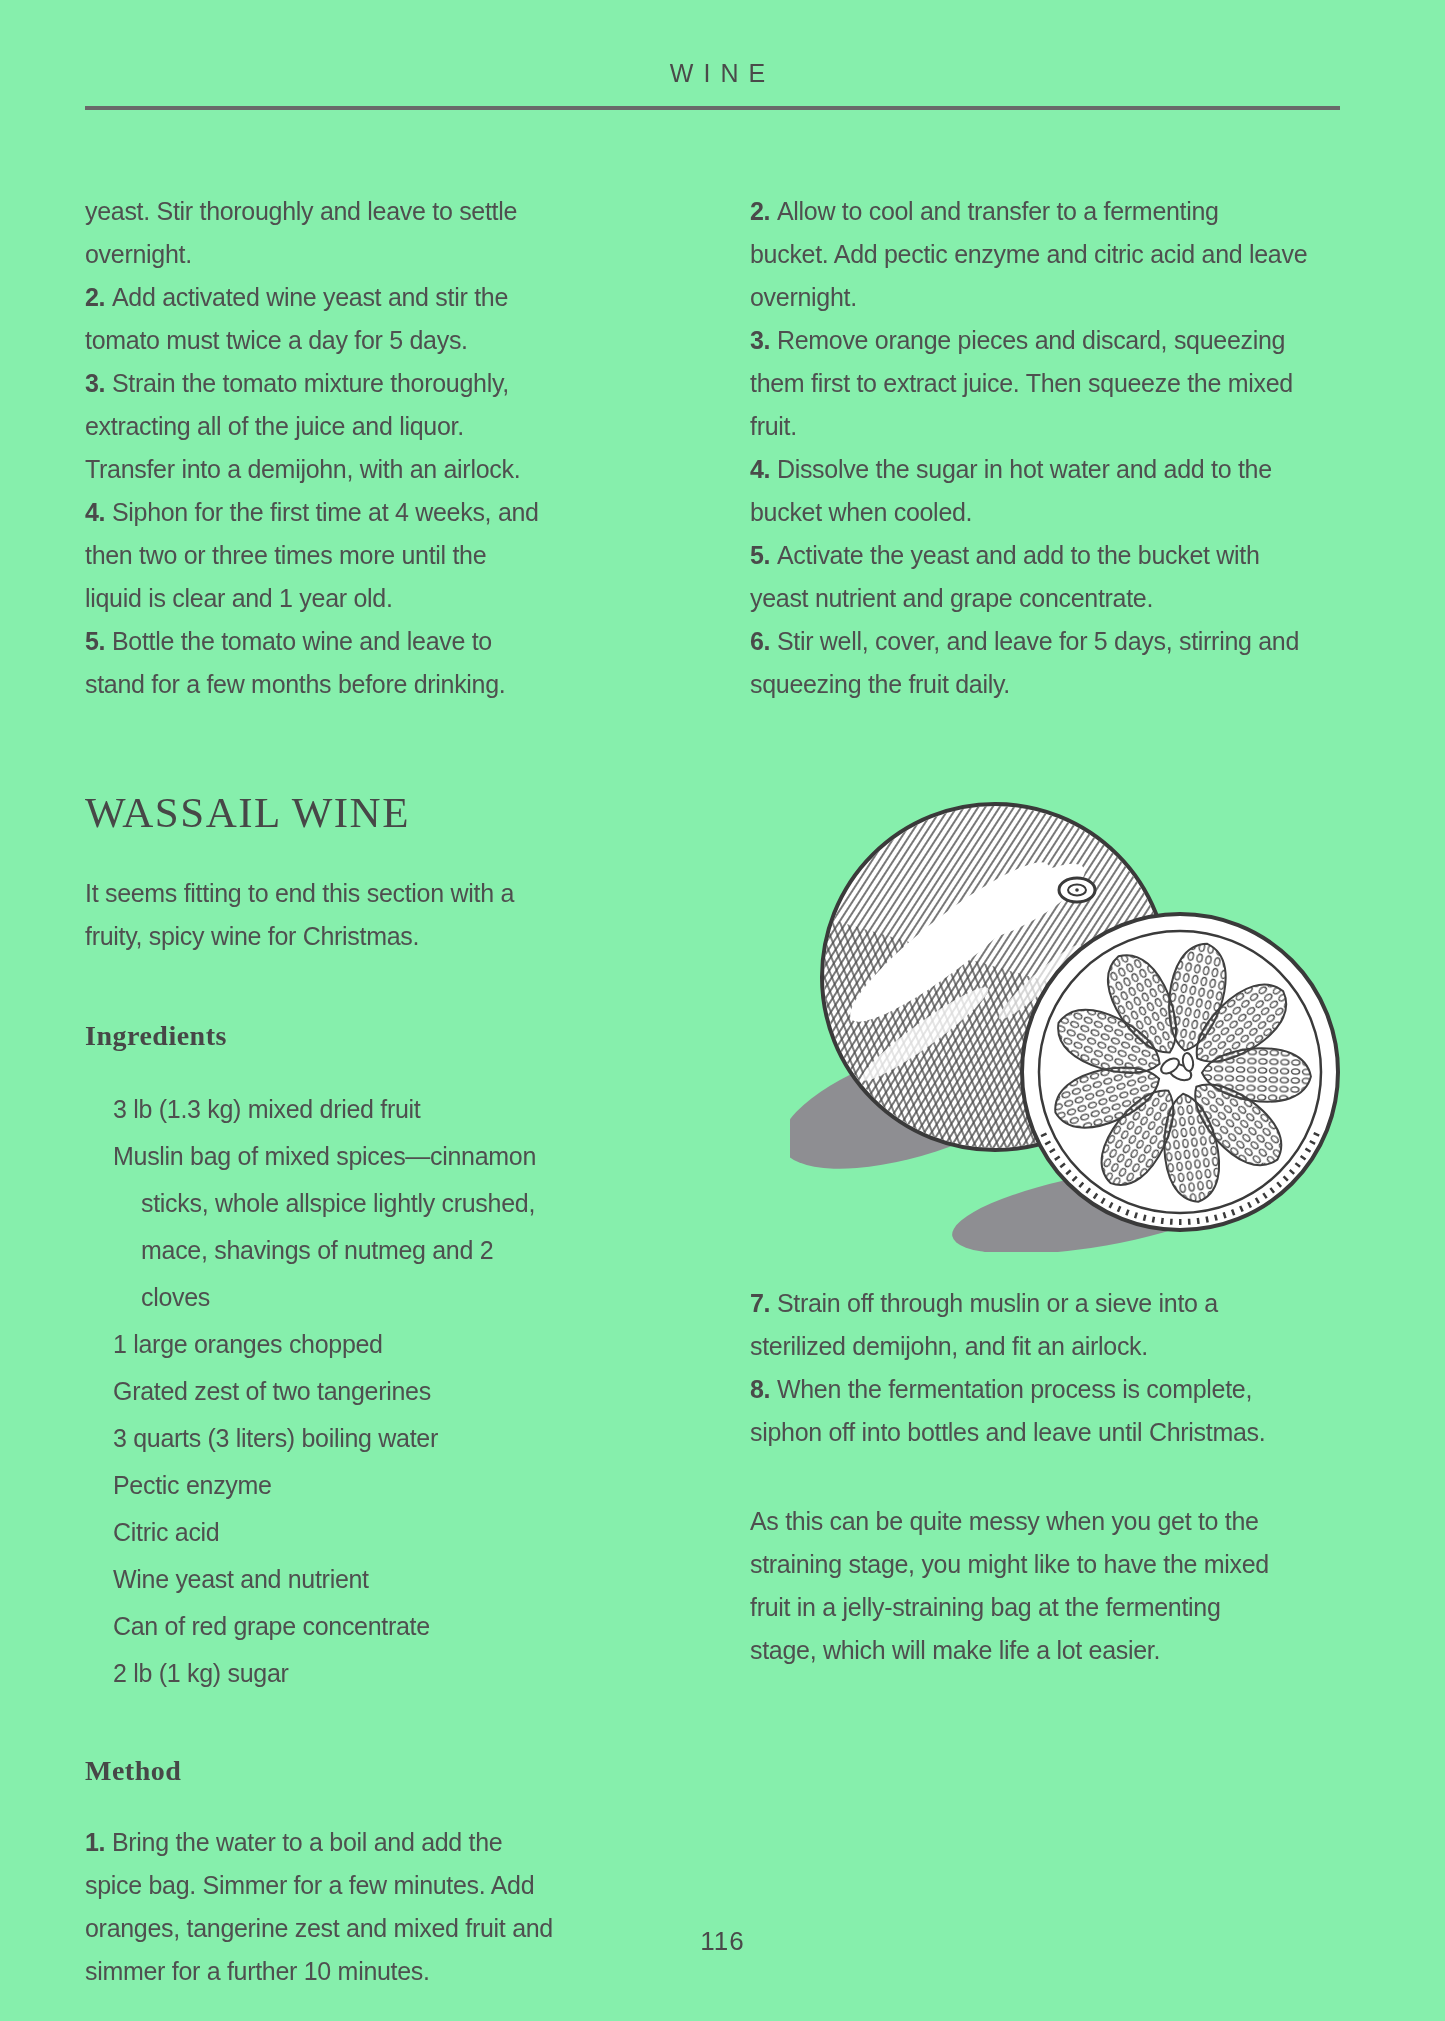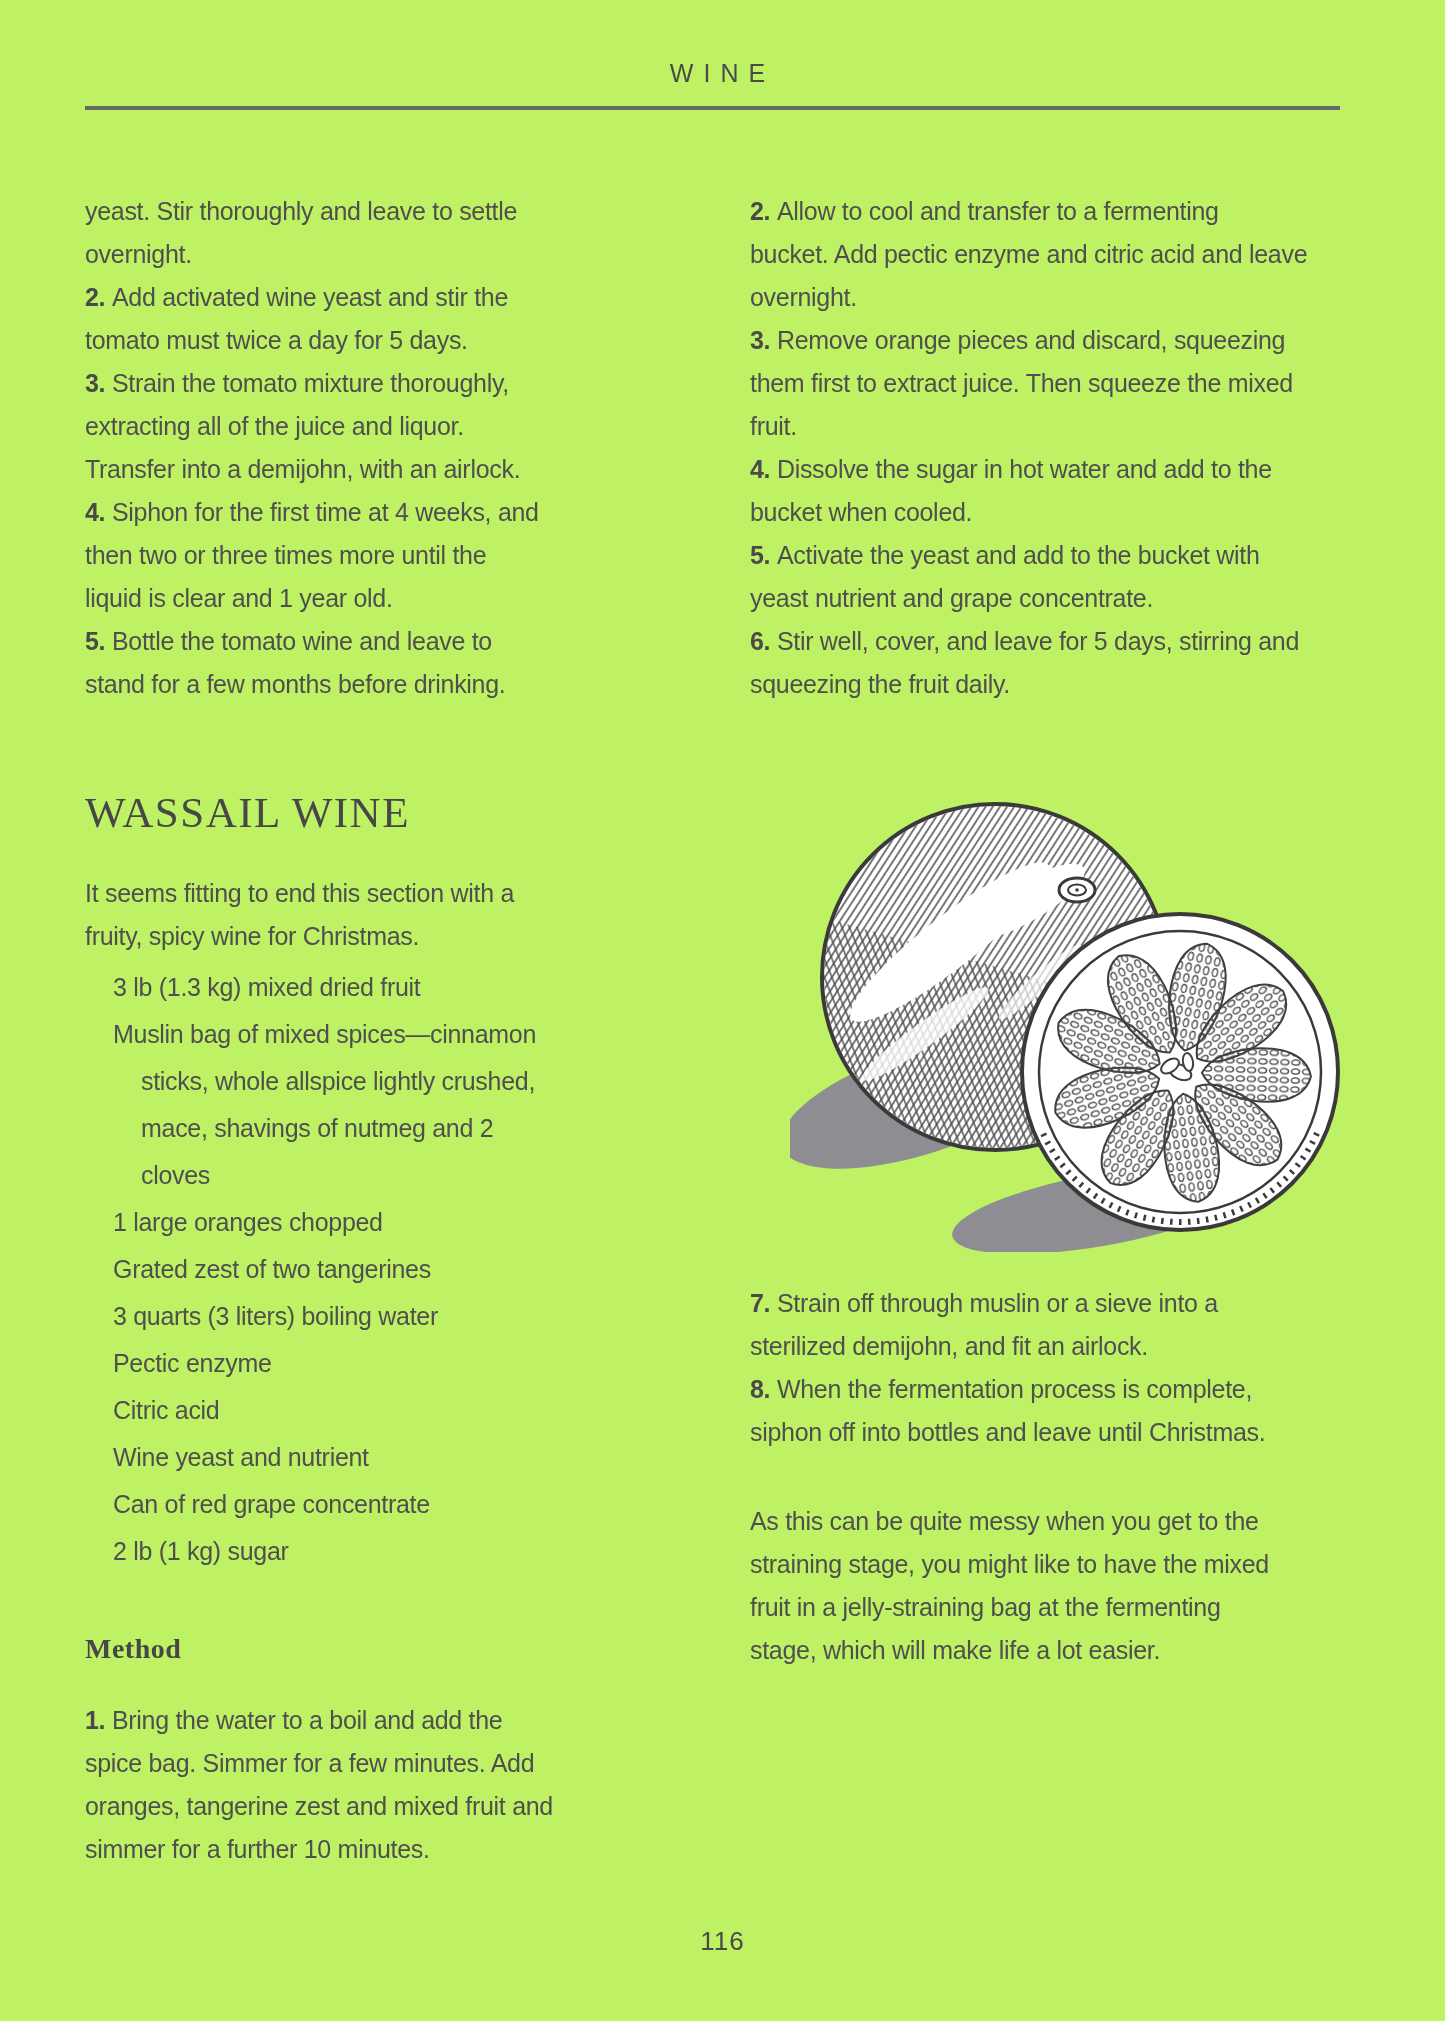--- a/index.html
+++ b/index.html
@@ -1,19 +1,19 @@
 <!DOCTYPE html>
 <html><head>
 <meta charset="utf-8">
 <style>
   html,body{margin:0;padding:0;background:#e8e8e8;}
   .page{
     position:relative;
     width:1445px;height:2021px;
-    background:#bef264;
+    background:#86efac;
     font-family:"Liberation Sans","DejaVu Sans",sans-serif;
     color:#4f4f4f;
     overflow:hidden;
   }
   .header-title{
     position:absolute;top:56px;left:85px;width:1275px;
     text-align:center;
     font-size:25px;line-height:34px;
     letter-spacing:10px;
     color:#4a4a4a;
@@ -79,20 +79,21 @@
     <p class="step"><b class="num">4. </b><span class="lines">Siphon for the first time at 4 weeks, and
 then two or three times more until the
 liquid is clear and 1 year old.</span></p>
     <p class="step"><b class="num">5. </b><span class="lines">Bottle the tomato wine and leave to
 stand for a few months before drinking.</span></p>
 
     <h2 class="section-heading">WASSAIL WINE</h2>
     <p class="intro lines">It seems fitting to end this section with a
 fruity, spicy wine for Christmas.</p>
 
+    <h3 class="sub-heading ingredients-heading">Ingredients</h3>
     <ul class="ingredients">
       <li>3 lb (1.3 kg) mixed dried fruit</li>
       <li>Muslin bag of mixed spices—cinnamon
 sticks, whole allspice lightly crushed,
 mace, shavings of nutmeg and 2
 cloves</li>
       <li>1 large oranges chopped</li>
       <li>Grated zest of two tangerines</li>
       <li>3 quarts (3 liters) boiling water</li>
       <li>Pectic enzyme</li>

